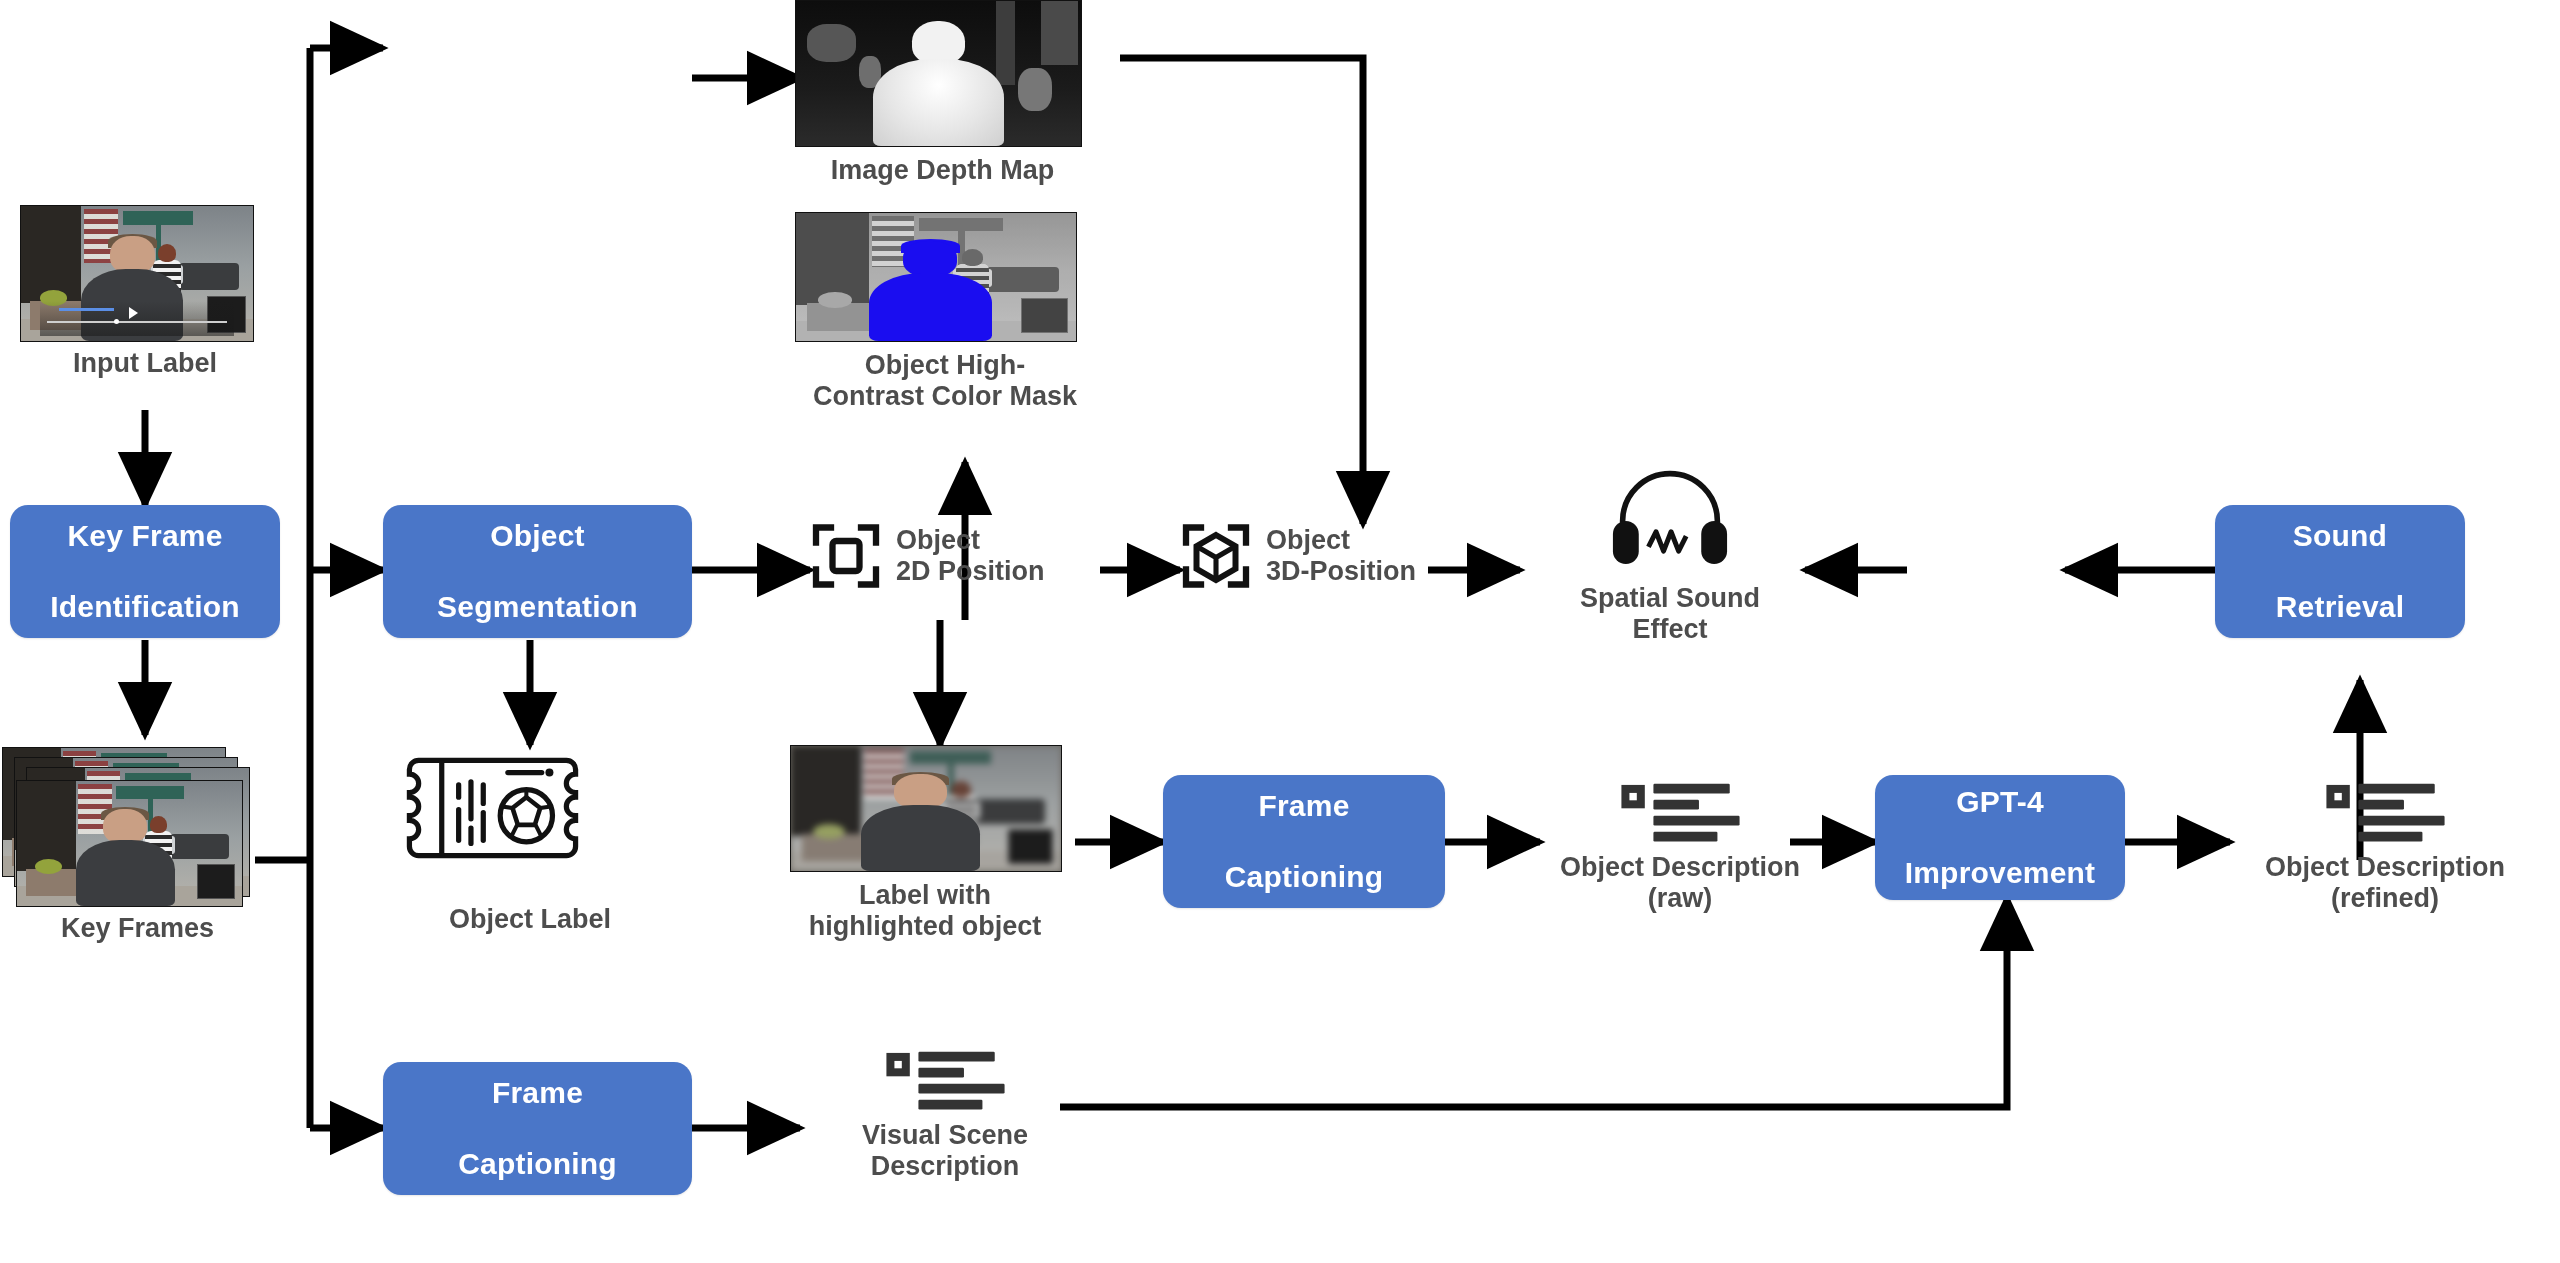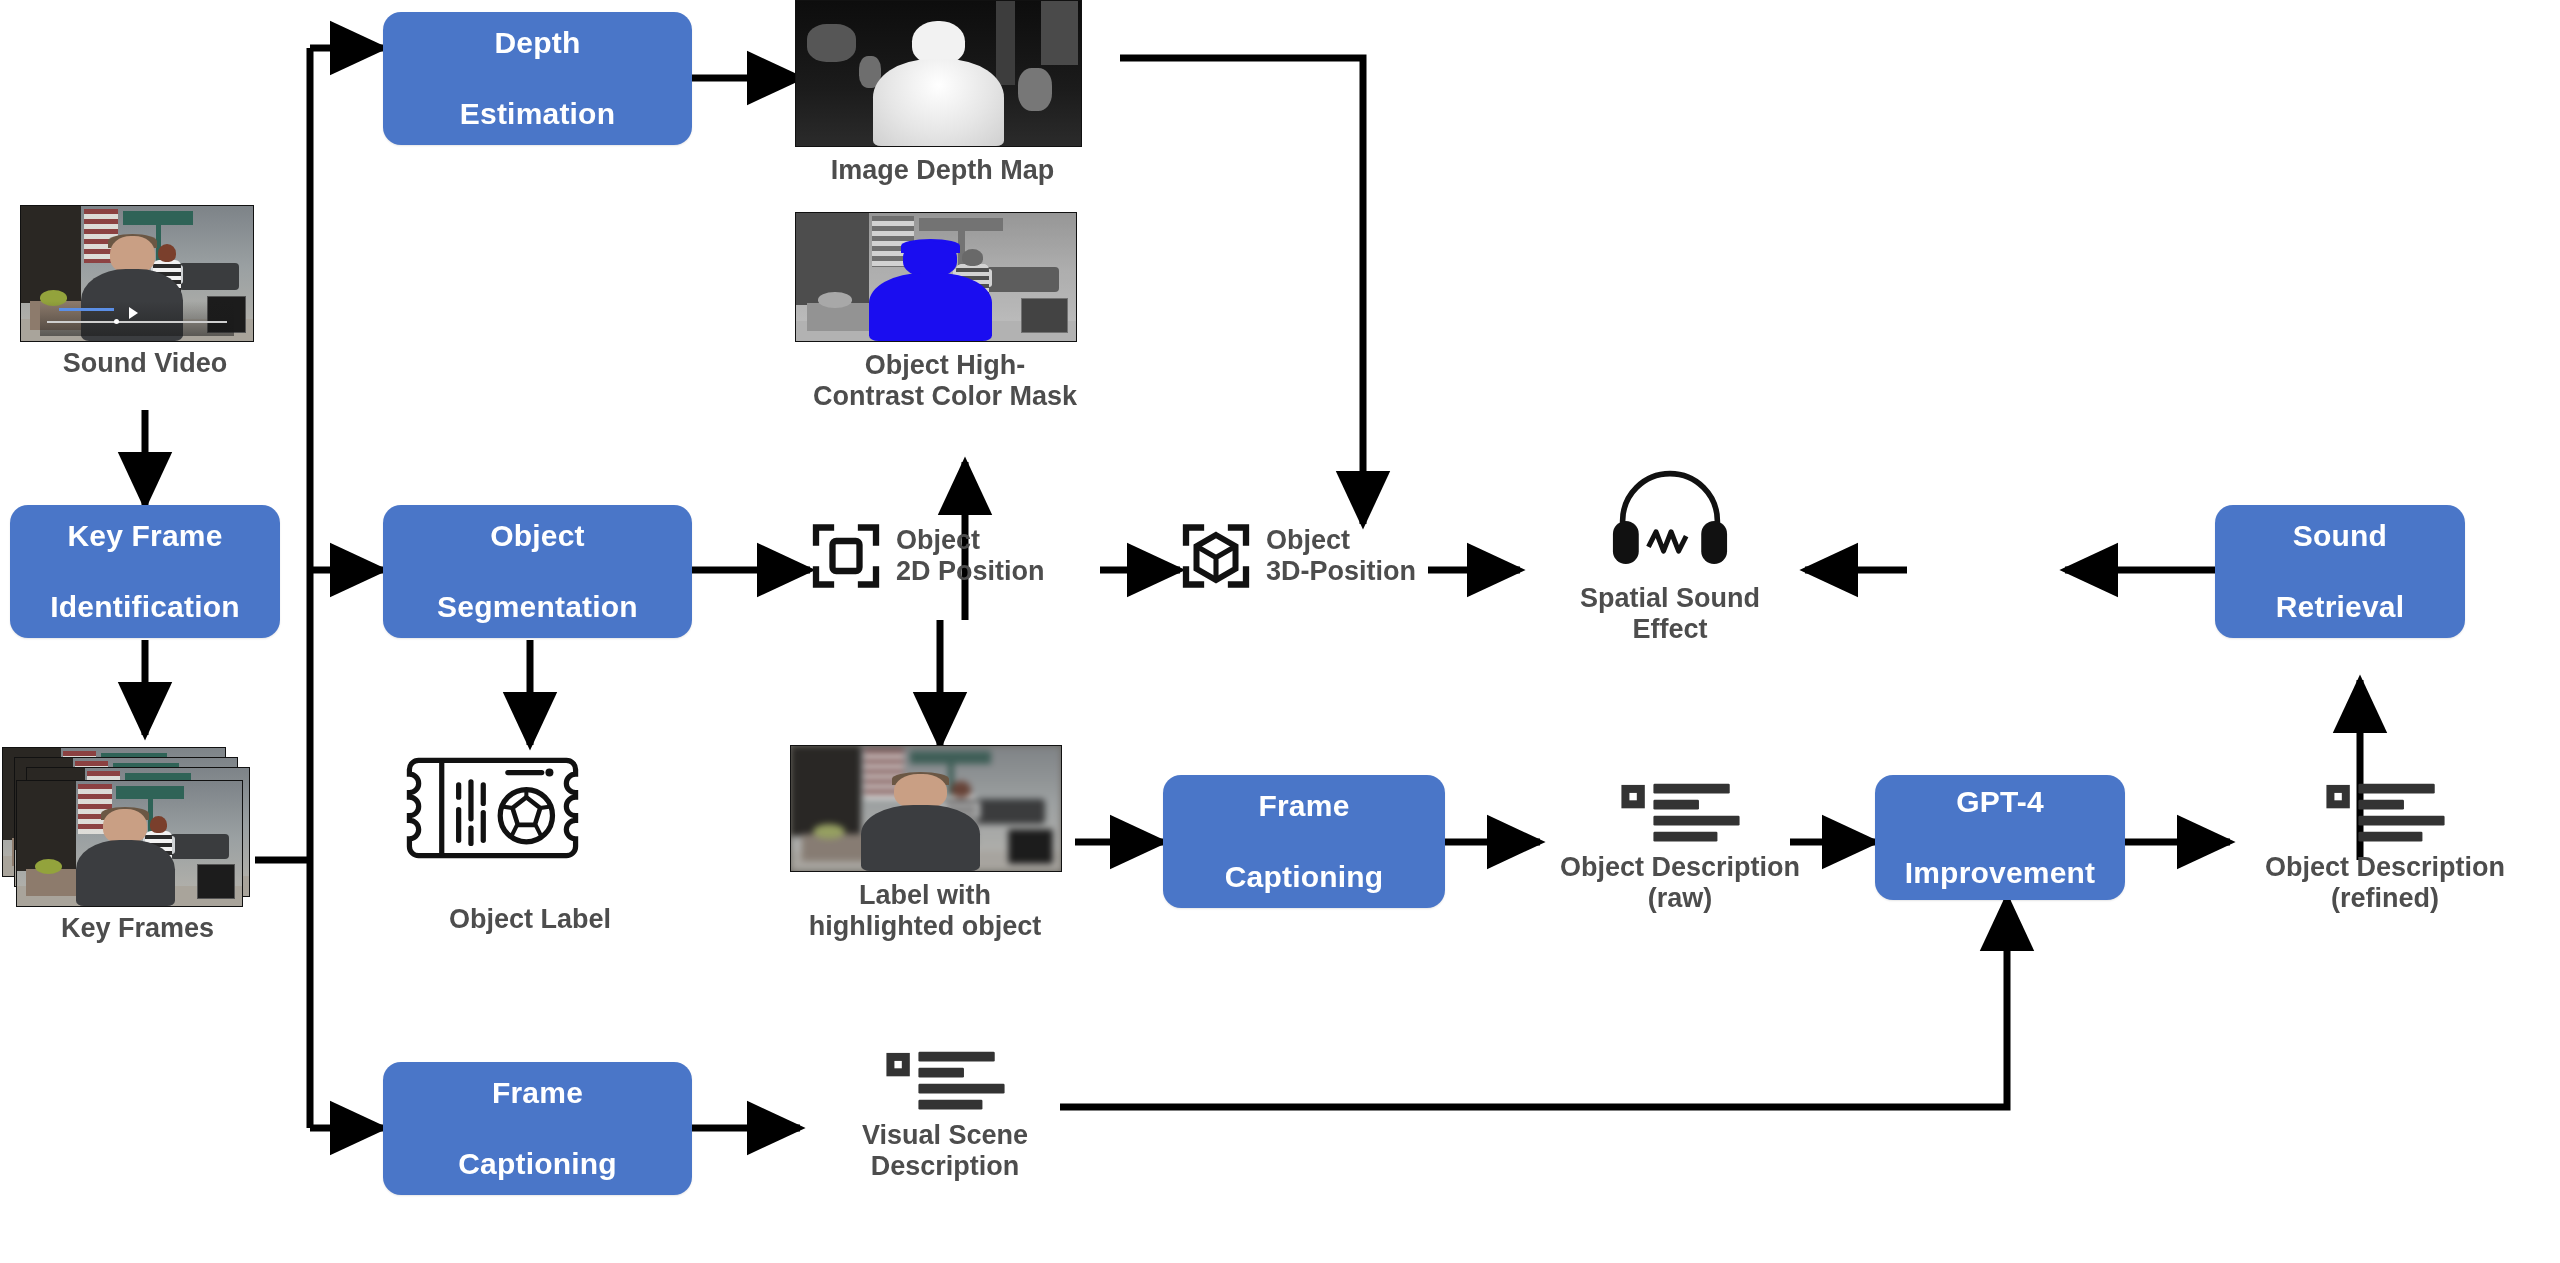--- a/index.html
+++ b/index.html
@@ -164,21 +164,21 @@
           <div class="head"></div>
           <div class="body"></div>
         </div>
       <div class="player">
         <div class="vol"></div>
           <div class="play"></div>
           <div class="bar"></div>
           <div class="knob"></div>
       </div>
     </div>
-    <div class="cap" style="font-size:27px;">Sound Video</div>
+    <div class="cap" style="font-size:27px;">Input Label</div>
   </div>
 
   <div class="node procbox" style="left:10px;top:505px;width:270px;height:133px;font-size:30px;">
     <span>
       <span>Key Frame</span><br>
       <span>Identification</span>
     </span>
   </div>
 
   <div class="node artifact" style="left:0px;top:745px;width:275px;">
@@ -233,26 +233,20 @@
         <div class="person">
             <div class="hair"></div>
             <div class="head"></div>
             <div class="body"></div>
           </div>
       </div>
     </div>
     <div class="cap" style="font-size:27px;margin-top:8px;">Key Frames</div>
   </div>
 
-  <div class="node procbox" style="left:383px;top:12px;width:309px;height:133px;font-size:30px;">
-    <span>
-      <span>Depth</span><br>
-      <span>Estimation</span>
-    </span>
-  </div>
 
   <div class="node artifact" style="left:795px;top:0px;width:295px;">
     <div class="depthmap" style="width:285px;height:145px;">
       <div class="dbar" style="left:70%;top:0;width:7%;height:58%;"></div>
       <div class="dbar" style="left:86%;top:0;width:13%;height:44%;background:#4a4a4a;"></div>
       <div class="dblob" style="left:4%;top:16%;width:17%;height:26%;"></div>
       <div class="dblob" style="left:22%;top:38%;width:8%;height:22%;background:#6e6e6e;"></div>
       <div class="dblob" style="left:78%;top:46%;width:12%;height:30%;background:#777;"></div>
       <div class="dperson">
           <div class="dhead"></div>

